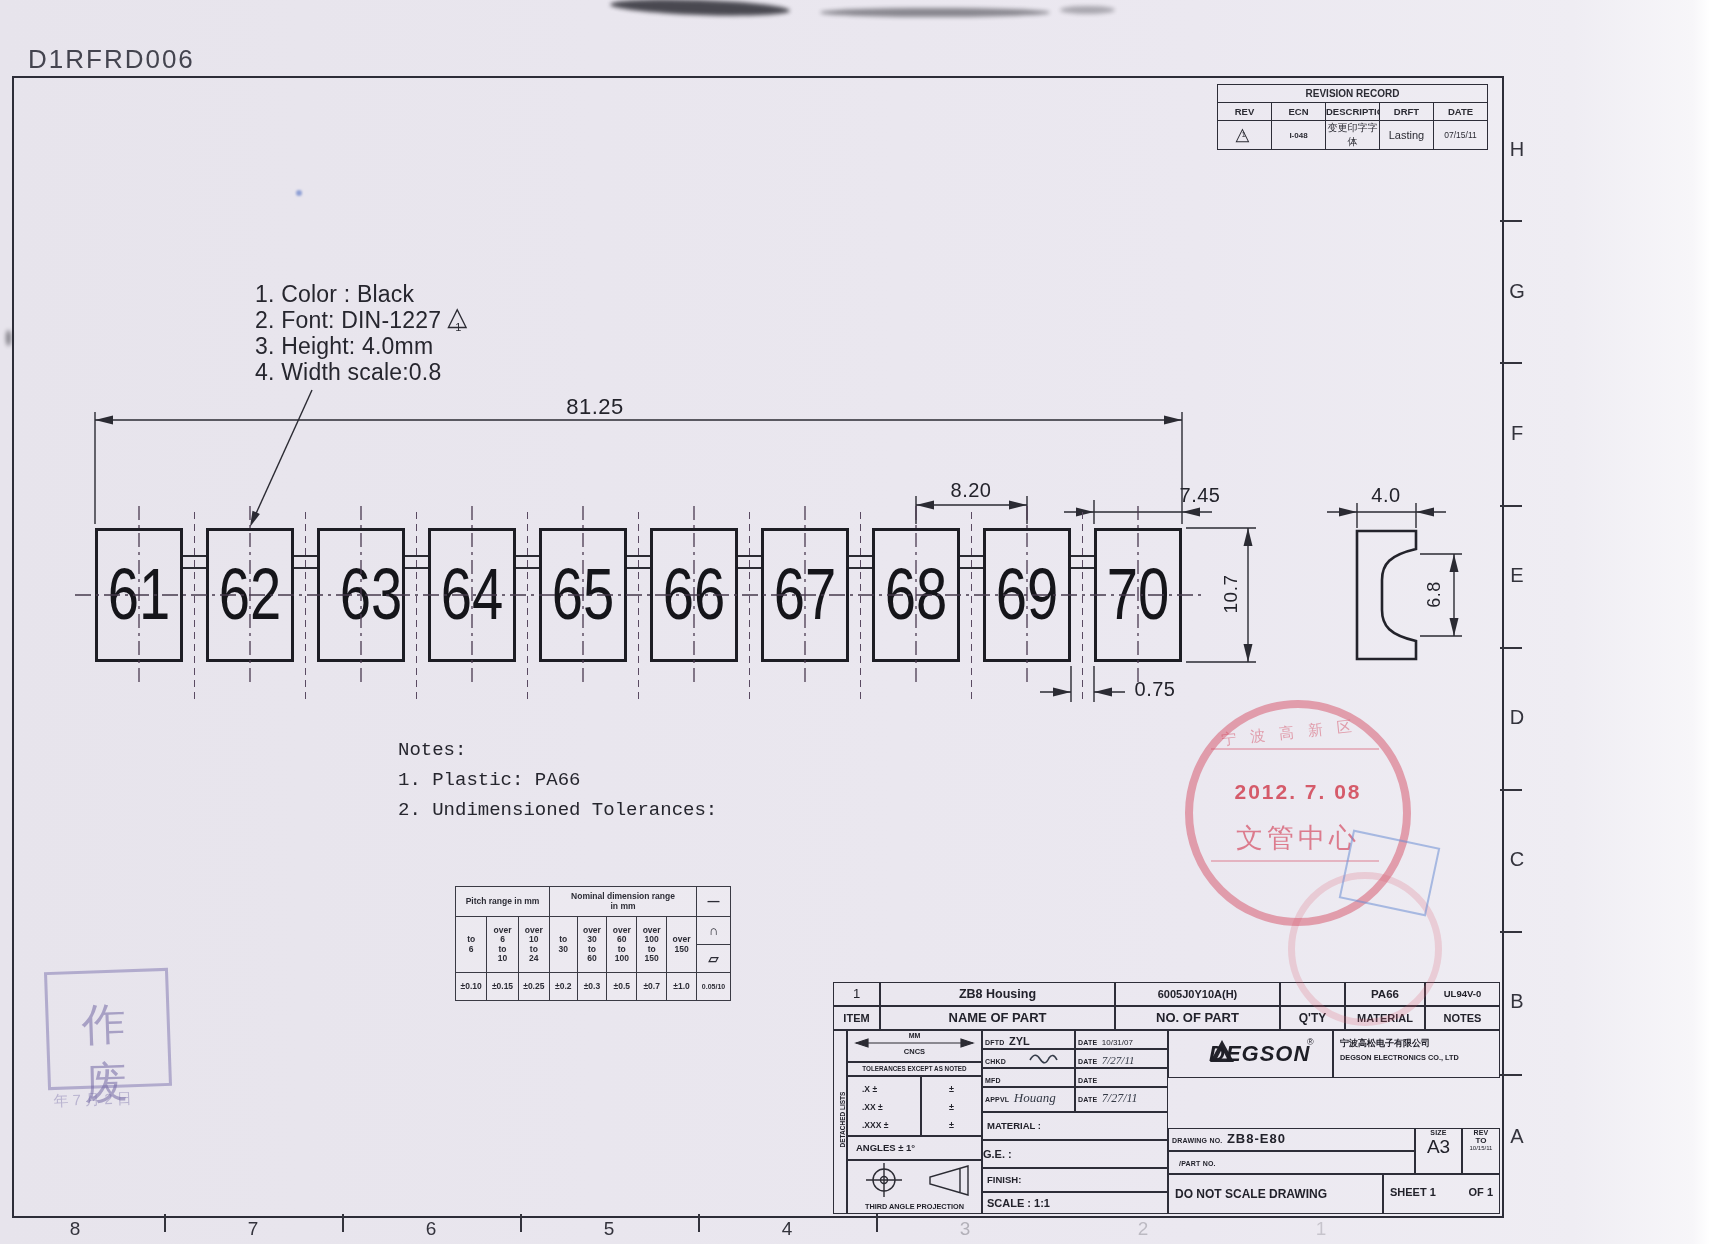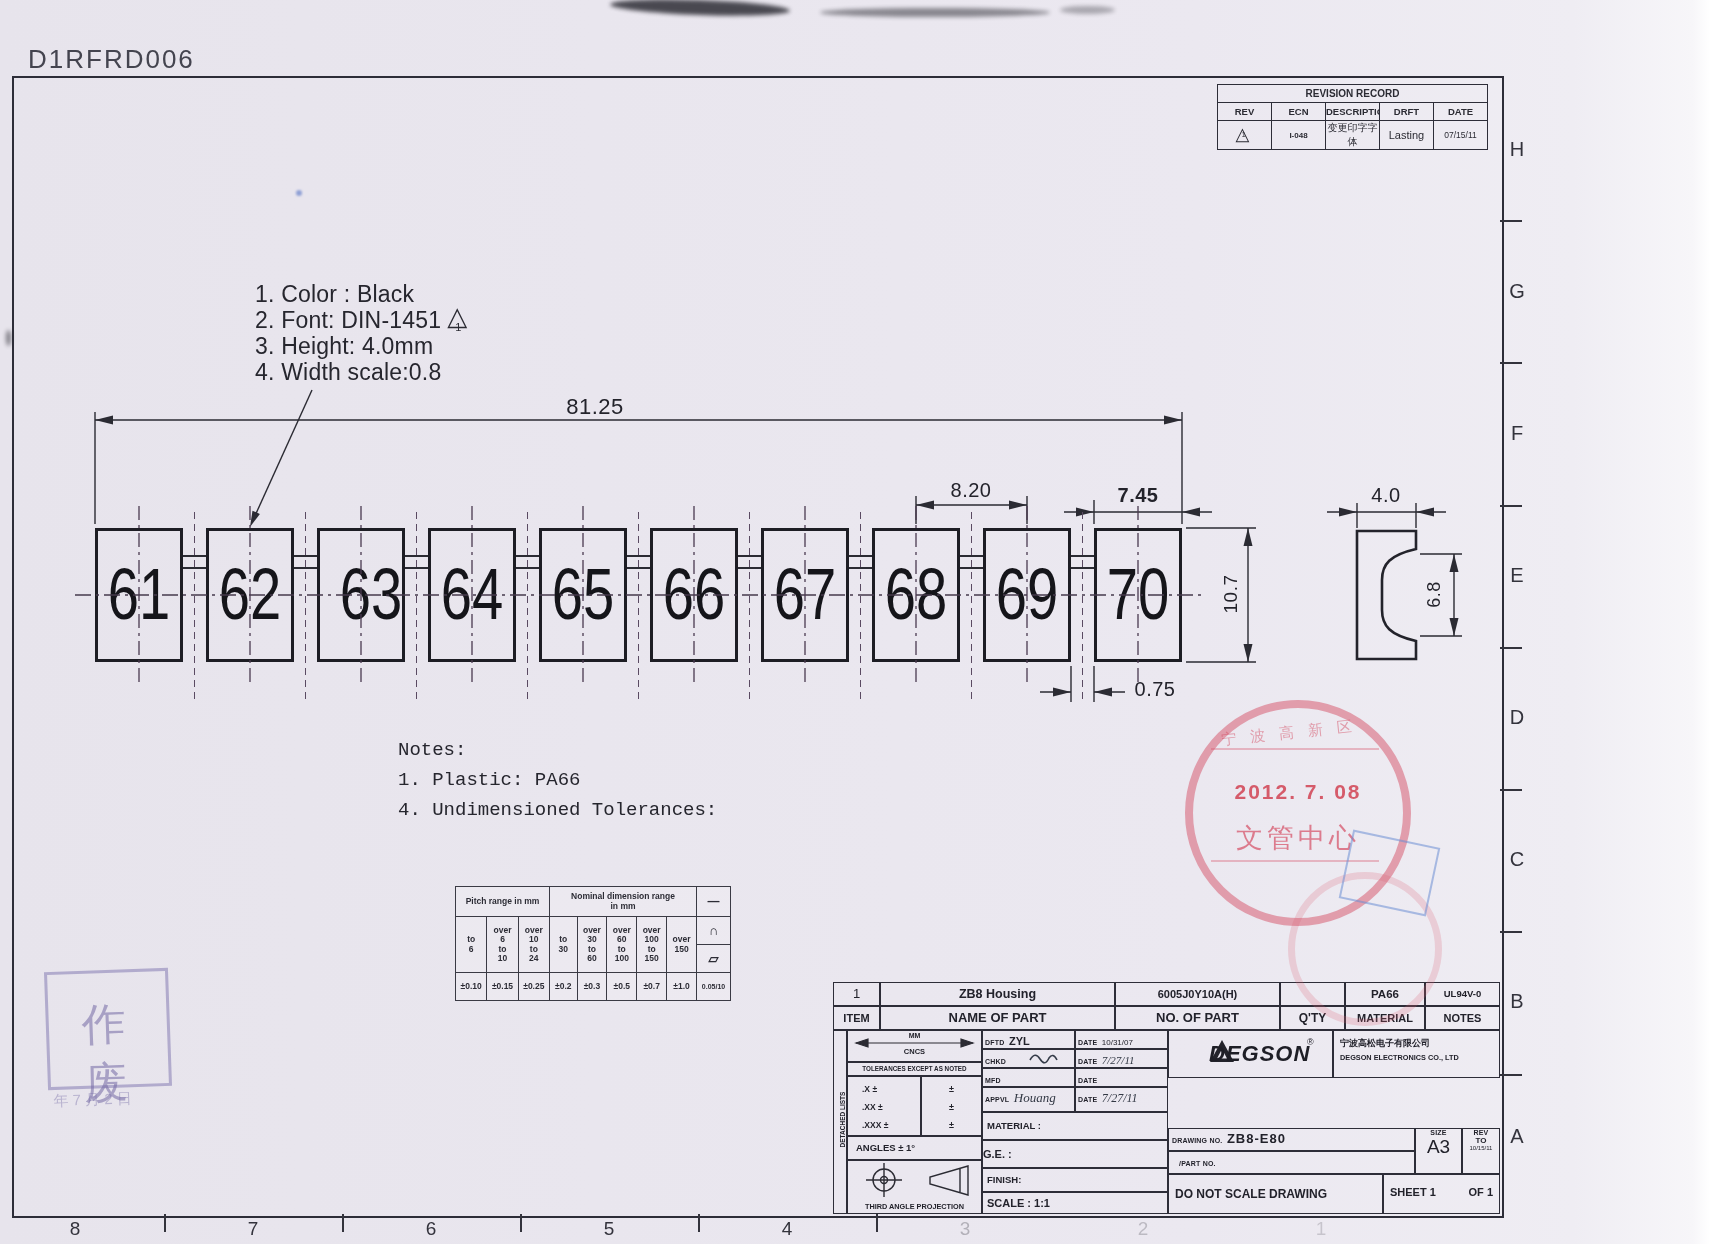--- a/index.html
+++ b/index.html
@@ -116,21 +116,21 @@
       <td class="datarow" style="font-size:10px;">变更印字字体</td>
       <td class="datarow" style="font-size:11px;">Lasting</td>
       <td class="datarow" style="font-size:8.5px;">07/15/11</td>
     </tr>
   </tbody>
     </table>
 
   <div id="printnotes">
     <div>1. Color : Black</div>
     <div>
-      <span>2. Font: DIN-1451</span><span class="tri"><span class="tri-num">1</span></span>
+      <span>2. Font: DIN-1227</span><span class="tri"><span class="tri-num">1</span></span>
     </div>
     <div>3. Height: 4.0mm</div>
     <div>4. Width scale:0.8</div>
   </div>
 
   <div class="marker" style="left:95px;">
       <span class="num">61</span>
     </div>
   <div class="marker" style="left:206px;">
       <span class="num">62</span>
@@ -155,30 +155,30 @@
     </div>
   <div class="marker" style="left:983px;">
       <span class="num">69</span>
     </div>
   <div class="marker" style="left:1094px;">
       <span class="num">70</span>
     </div>
 
   <div class="dimtxt" style="left:540px;top:394px;width:110px;font-size:22px;">81.25</div>
   <div class="dimtxt" style="left:931px;top:479px;width:80px;">8.20</div>
-  <div class="dimtxt" style="left:1098px;top:484px;width:80px;font-weight:bold;">7.45</div>
+  <div class="dimtxt" style="left:1160px;top:484px;width:80px;">7.45</div>
   <div class="dimtxt" style="left:1346px;top:484px;width:80px;">4.0</div>
   <div class="dimtxt rot" style="left:1206px;top:583px;width:50px;font-size:19px;">10.7</div>
   <div class="dimtxt rot" style="left:1412px;top:584px;width:44px;font-size:18px;">6.8</div>
   <div class="dimtxt" style="left:1120px;top:678px;width:70px;">0.75</div>
 
   <div id="midnotes">
     <div>Notes:</div>
     <div>1. Plastic: PA66</div>
-    <div>4. Undimensioned Tolerances:</div>
+    <div>2. Undimensioned Tolerances:</div>
   </div>
 
   <table id="toltable">
     <tbody>
         <tr style="height:30px;">
       <td colspan="3" style="width:93px;">Pitch range in mm</td>
       <td colspan="5" class="pre" style="width:146px;">Nominal dimension range
 in mm</td>
       <td style="width:33px;font-size:12px;">—</td>
     </tr>

